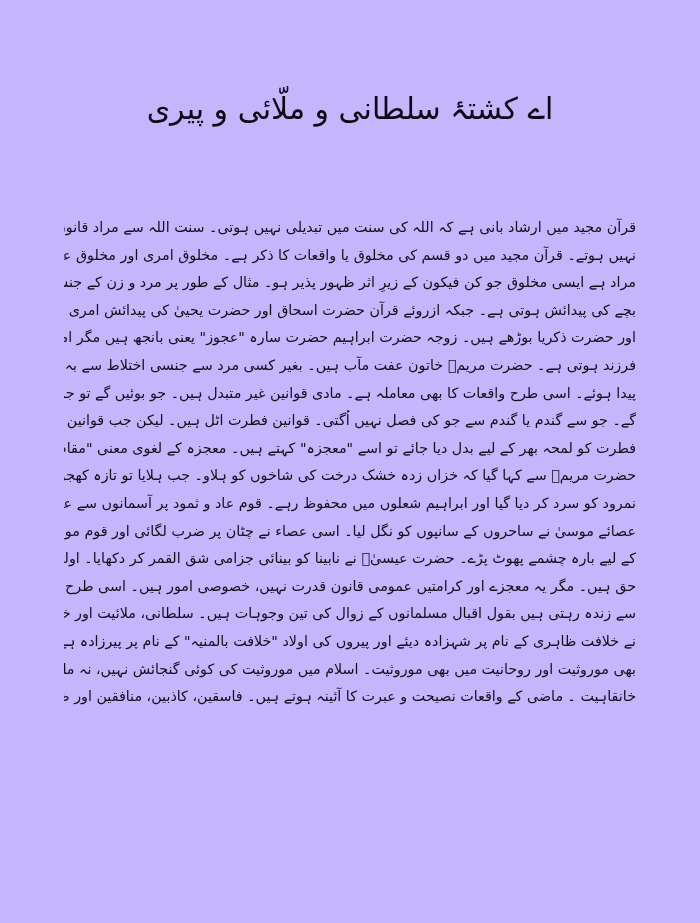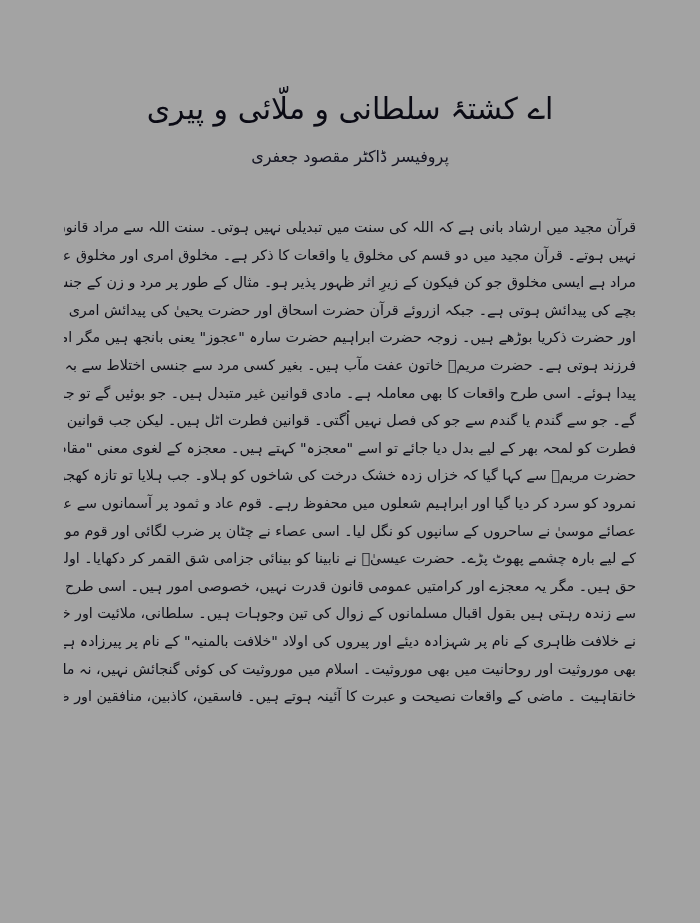--- a/index.html
+++ b/index.html
@@ -11,21 +11,21 @@
     width: 700px;
     height: 923px;
     font-family: "DejaVu Sans", sans-serif;
     color: #000000;
     overflow: hidden;
   }
   .page {
     position: relative;
     width: 700px;
     height: 923px;
-    background: #a3a3a3;
+    background: #c4b5fd;
     box-sizing: border-box;
   }
   .title-block {
     position: absolute;
     top: 86px;
     left: 0;
     width: 700px;
     text-align: center;
   }
   .doc-title {
@@ -81,21 +81,20 @@
     width: 100%;
   }
 </style>
 </head>
 <body>
 
 <div class="page">
 
   <div class="title-block">
     <div class="doc-title">اے کشتۂ سلطانی و ملّائی و پیری</div>
-    <div class="doc-byline">پروفیسر ڈاکٹر مقصود جعفری</div>
   </div>
 
   <div class="body-block">
       <div class="body-line"><span>قرآن مجید میں ارشاد بانی ہے کہ اللہ کی سنت میں تبدیلی نہیں ہوتی۔ سنت اللہ سے مراد قانون الٰہیہ ہیں جو تبدیل</span></div>
       <div class="body-line"><span>نہیں ہوتے۔ قرآن مجید میں دو قسم کی مخلوق یا واقعات کا ذکر ہے۔ مخلوق امری اور مخلوق عمومی۔ مخلوق امری سے</span></div>
       <div class="body-line"><span>مراد ہے ایسی مخلوق جو کن فیکون کے زیرِ اثر ظہور پذیر ہو۔ مثال کے طور پر مرد و زن کے جنسی اختلاط سے نو ماہ میں</span></div>
       <div class="body-line"><span>بچے کی پیدائش ہوتی ہے۔ جبکہ ازروئے قرآن حضرت اسحاق اور حضرت یحییٰ کی پیدائش امری ہے۔ حضرت ابراہیم</span></div>
       <div class="body-line"><span>اور حضرت ذکریا بوڑھے ہیں۔ زوجہ حضرت ابراہیم حضرت سارہ "عجوز" یعنی بانجھ ہیں مگر امرِ الٰہی سے پیدائش</span></div>
       <div class="body-line"><span>فرزند ہوتی ہے۔ حضرت مریمؑ خاتون عفت مآب ہیں۔ بغیر کسی مرد سے جنسی اختلاط سے بہ امرِ ربی حضرت عیسیٰؑ</span></div>
       <div class="body-line"><span>پیدا ہوئے۔ اسی طرح واقعات کا بھی معاملہ ہے۔ مادی قوانین غیر متبدل ہیں۔ جو بوئیں گے تو جو ہی کی فصل کاٹیں</span></div>

